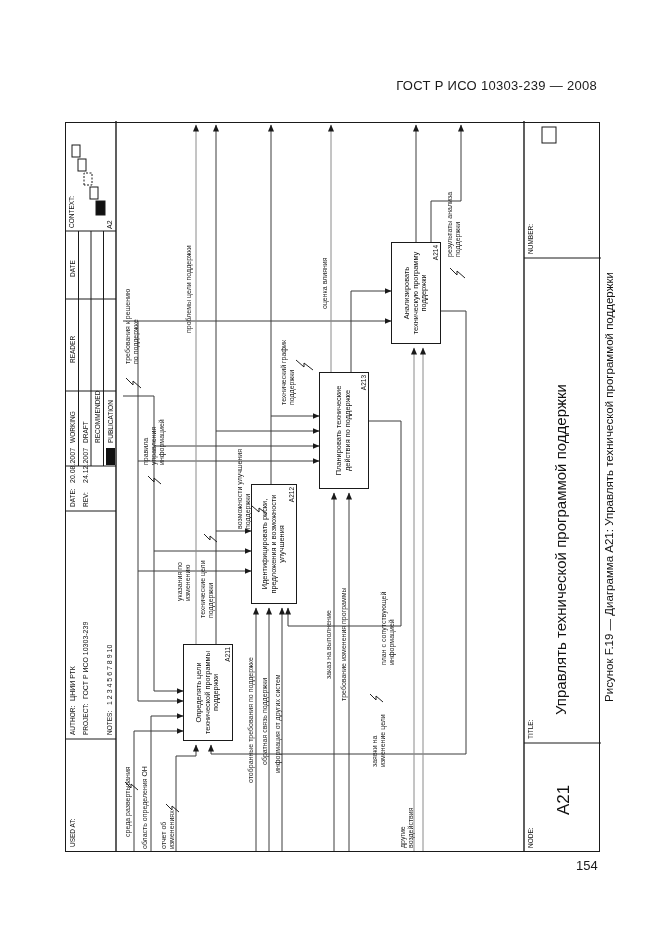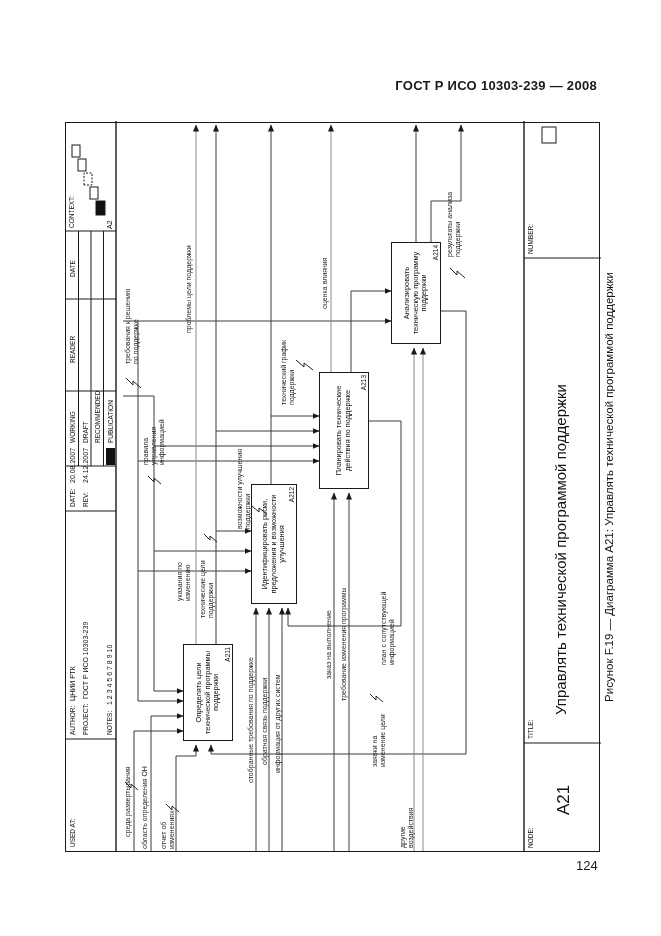--- a/index.html
+++ b/index.html
@@ -1,20 +1,20 @@
 <!DOCTYPE html>
 <html><head>
 <meta charset="utf-8">
 <style>
   html,body{margin:0;padding:0}
   body{
     width:661px;height:936px;position:relative;background:#fff;
     font-family:"Liberation Sans", sans-serif;color:#1a1a1a;overflow:hidden;
   }
-  .page-header{position:absolute;top:78px;right:64px;font-size:13px;font-weight:bold;letter-spacing:.3px}
+  .page-header{position:absolute;top:78px;right:64px;font-size:13px;font-weight:normal;letter-spacing:.3px}
   .page-number{position:absolute;top:858px;left:576px;font-size:13px}
 
   
   .sheet{
     position:absolute;left:65px;top:852px;width:730px;height:535px;
     transform:rotate(-90deg);transform-origin:0 0;
     border:1.6px solid #1a1a1a;box-sizing:border-box;background:#fff;
   }
   .sheet *{box-sizing:border-box}
   .svgbase{position:absolute;left:0;top:0;z-index:1}
@@ -32,21 +32,21 @@
   .node-big{position:absolute;font-size:17px;color:#111;z-index:2}
   .caption{
     position:absolute;left:603px;top:852px;width:730px;text-align:center;
     transform:rotate(-90deg);transform-origin:0 0;font-size:11.5px;color:#111;
   }
 </style>
 </head>
 <body>
 
 <div class="page-header">ГОСТ Р ИСО 10303-239 — 2008</div>
-<div class="page-number">124</div>
+<div class="page-number">154</div>
 
 <div class="sheet">
 
   <svg class="svgbase" width="730" height="535" viewBox="0 0 730 535">
     <defs>
       <marker id="ah" markerWidth="8" markerHeight="8" refX="6.5" refY="3" orient="auto">
         <path d="M0,0 L7,3 L0,6 z" fill="#1a1a1a"></path>
       </marker>
     </defs>
 

